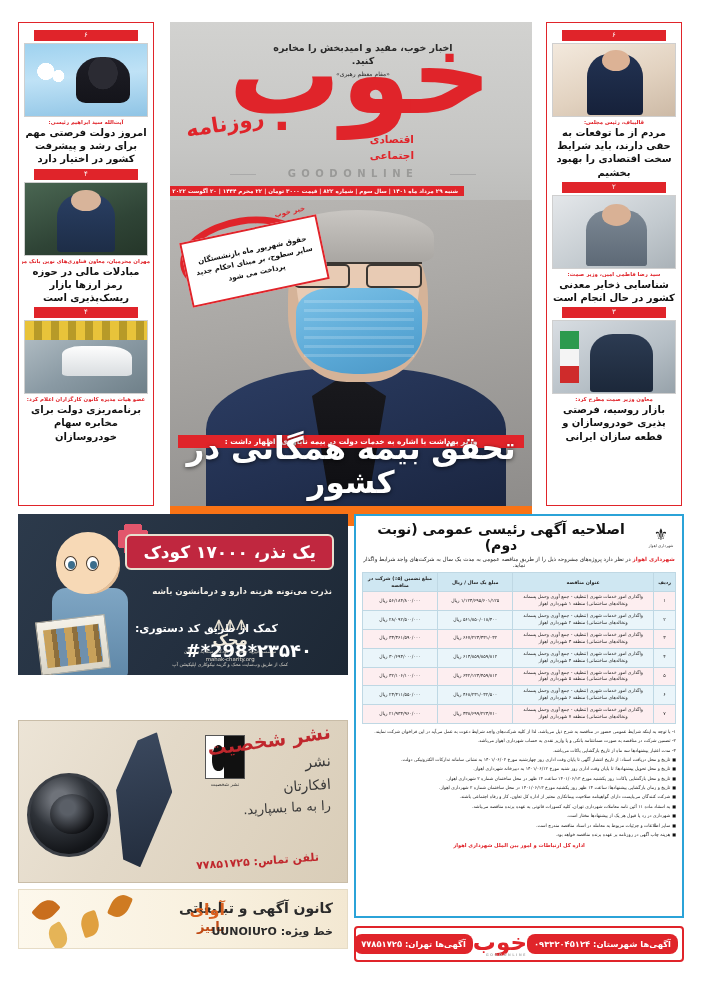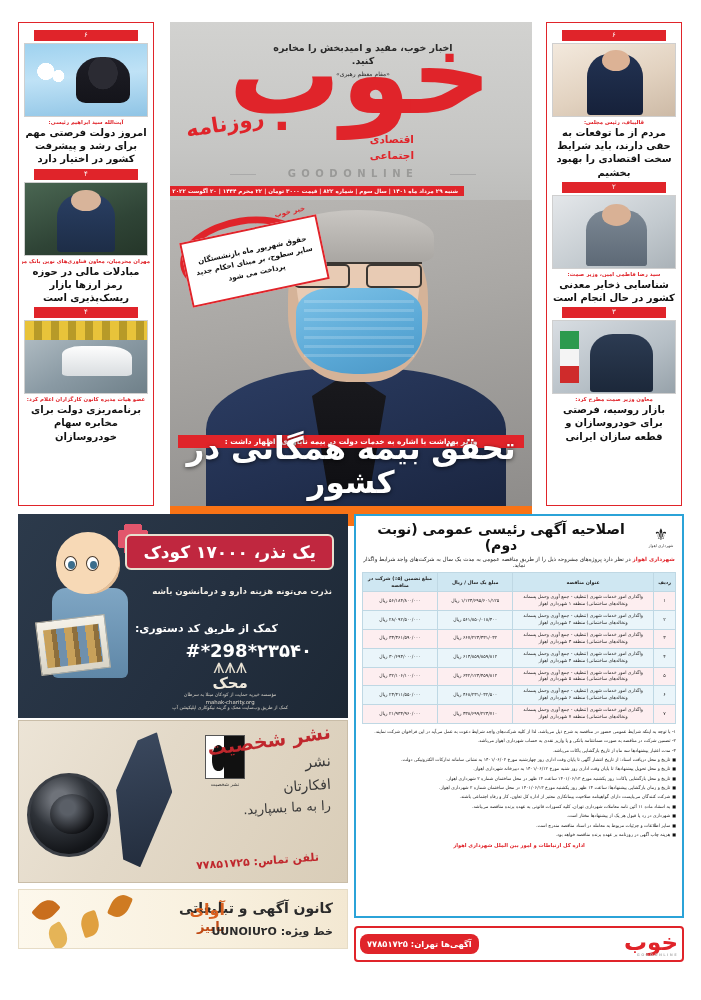--- a/index.html
+++ b/index.html
@@ -222,21 +222,21 @@
     position: absolute; left: 0; bottom: 6px; width: 100%;
     font-size: 31px; font-weight: bold; color: #fff; text-align: center;
     text-shadow: 0 1px 4px rgba(0,0,0,.65); z-index: 4; line-height: 1.12;
   }
 
   
   .bottom { position: absolute; left: 0; top: 508px; width: 701px; height: 492px; }
 
   
   .mahak {
-    position: absolute; left: 18px; top: 6px; width: 330px; height: 204px;
+    position: absolute; left: 18px; top: 6px; width: 330px; height: 161px;
     background: linear-gradient(125deg,#2c3a4b 0%,#243040 55%,#1d2835 100%);
     overflow: hidden;
   }
   .mahak-badge {
     position: absolute; right: 14px; top: 20px; background: #c0273f; color: #fff;
     border: 2px solid #e7e0d0; border-radius: 6px;
     font-size: 17px; font-weight: bold; padding: 6px 16px; letter-spacing: 1px;
   }
   .mahak-sub {
     position: absolute; right: 16px; top: 72px; color: #f2eee6;
@@ -508,21 +508,21 @@
           </div>
         <div class="art-kicker">سید رضا فاطمی امین، وزیر صمت:</div>
         <div class="art-title">شناسایی ذخایر معدنی کشور در حال انجام است</div>
       </div>
       <div class="art">
         <div class="pagebar">۳</div>
         <div class="art-photo">
             <div class="ph ph-flag"></div>
           </div>
         <div class="art-kicker">معاون وزیر صمت مطرح کرد:</div>
-        <div class="art-title">بازار روسیه، فرصتی برای خودروسازان و قطعه سازان ایرانی</div>
+        <div class="art-title">بازار روسیه، فرصتی پذیری خودروسازان و قطعه سازان ایرانی</div>
       </div>
     </div>
   </div>
 
   <div class="bottom">
 
     <div class="mahak">
       <div class="mahak-kid">
         <div class="kid-body"></div>
         <div class="kid-head"></div>
@@ -662,20 +662,24 @@
         <p class="bull">شرکت کنندگان می‌بایست دارای گواهینامه صلاحیت پیمانکاری معتبر از اداره کل تعاون، کار و رفاه اجتماعی باشند.</p>
         <p class="bull">به استناد ماده ۱۱ آئین نامه معاملات شهرداری تهران، کلیه کسورات قانونی به عهده برنده مناقصه می‌باشد.</p>
         <p class="bull">شهرداری در رد یا قبول هر یک از پیشنهادها مختار است.</p>
         <p class="bull">سایر اطلاعات و جزئیات مربوط به معامله در اسناد مناقصه مندرج است.</p>
         <p class="bull">هزینه چاپ آگهی در روزنامه بر عهده برنده مناقصه خواهد بود.</p>
       </div>
       <div class="tender-foot">اداره کل ارتباطات و امور بین الملل شهرداری اهواز</div>
     </div>
 
     <div class="footer">
+      <div class="foot-chip">
+        <span>آگهی‌ها شهرستان:</span>
+        <span>۰۹۳۳۲۰۴۵۱۲۴</span>
+      </div>
       <div class="foot-logo">
         <span>خوب</span>
         <small>GOODONLINE</small>
       </div>
       <div class="foot-chip">
         <span>آگهی‌ها تهران:</span>
         <span>۷۷۸۵۱۷۲۵</span>
       </div>
     </div>
   </div>

